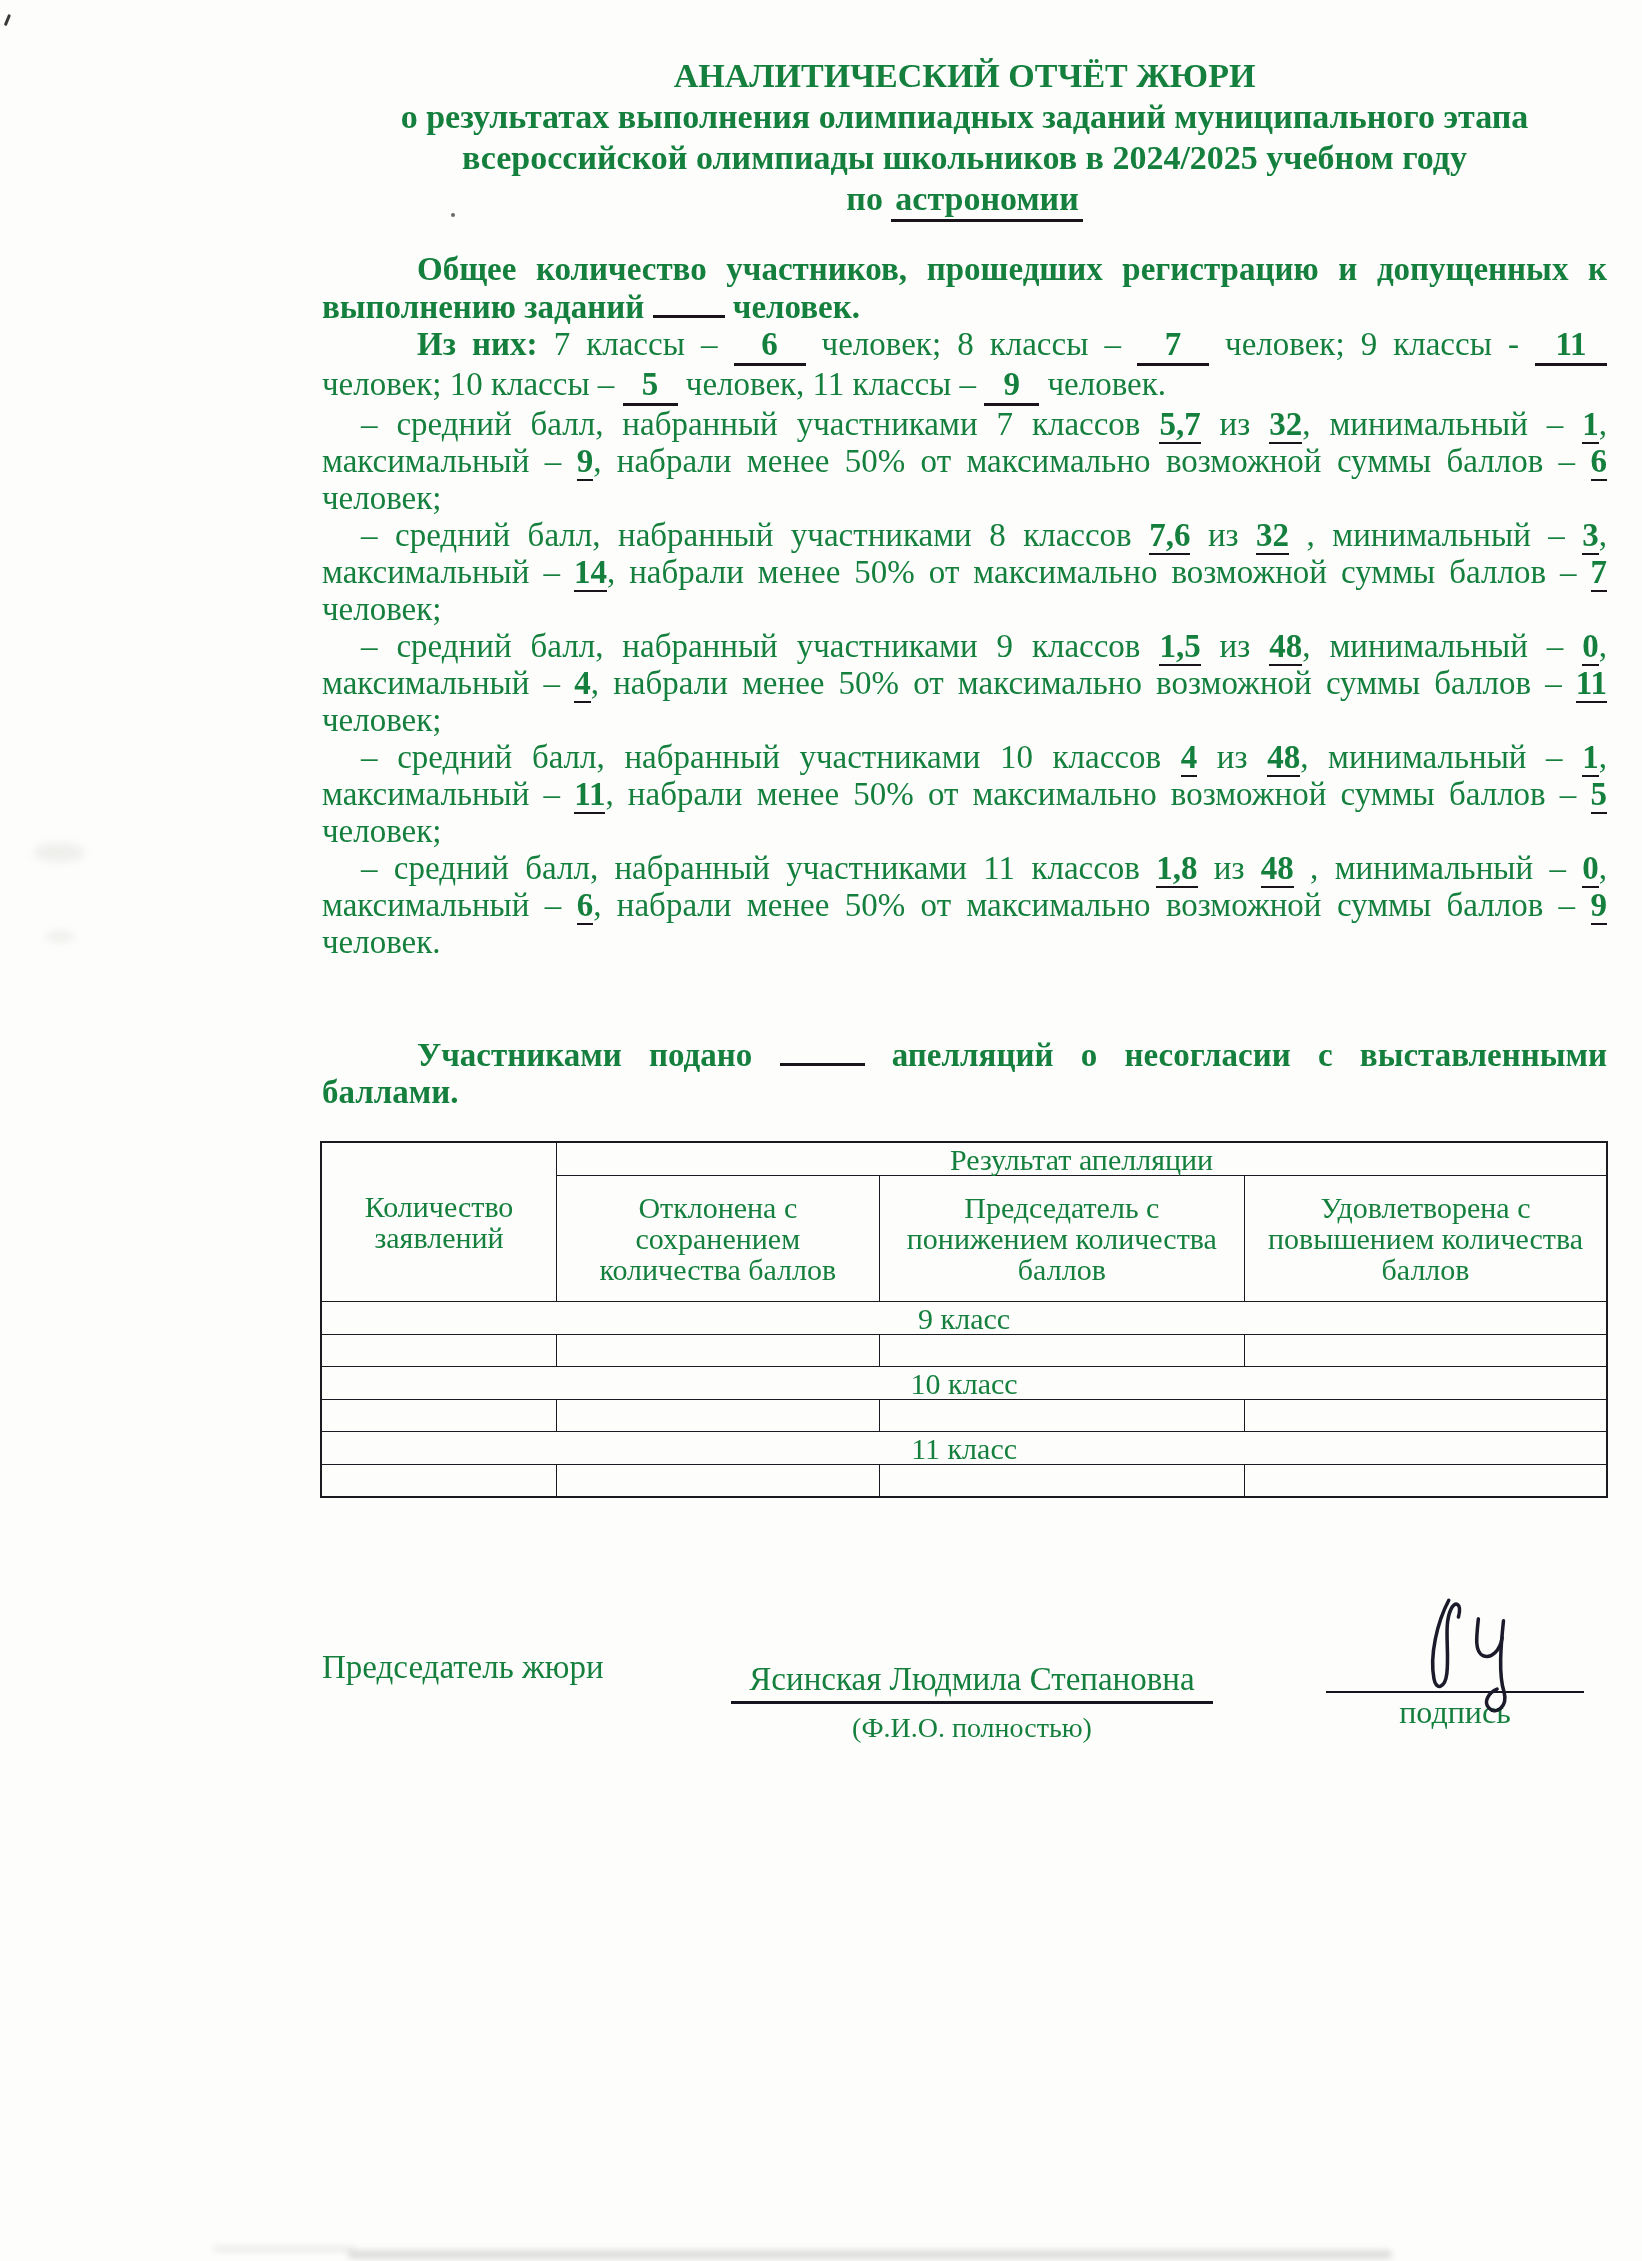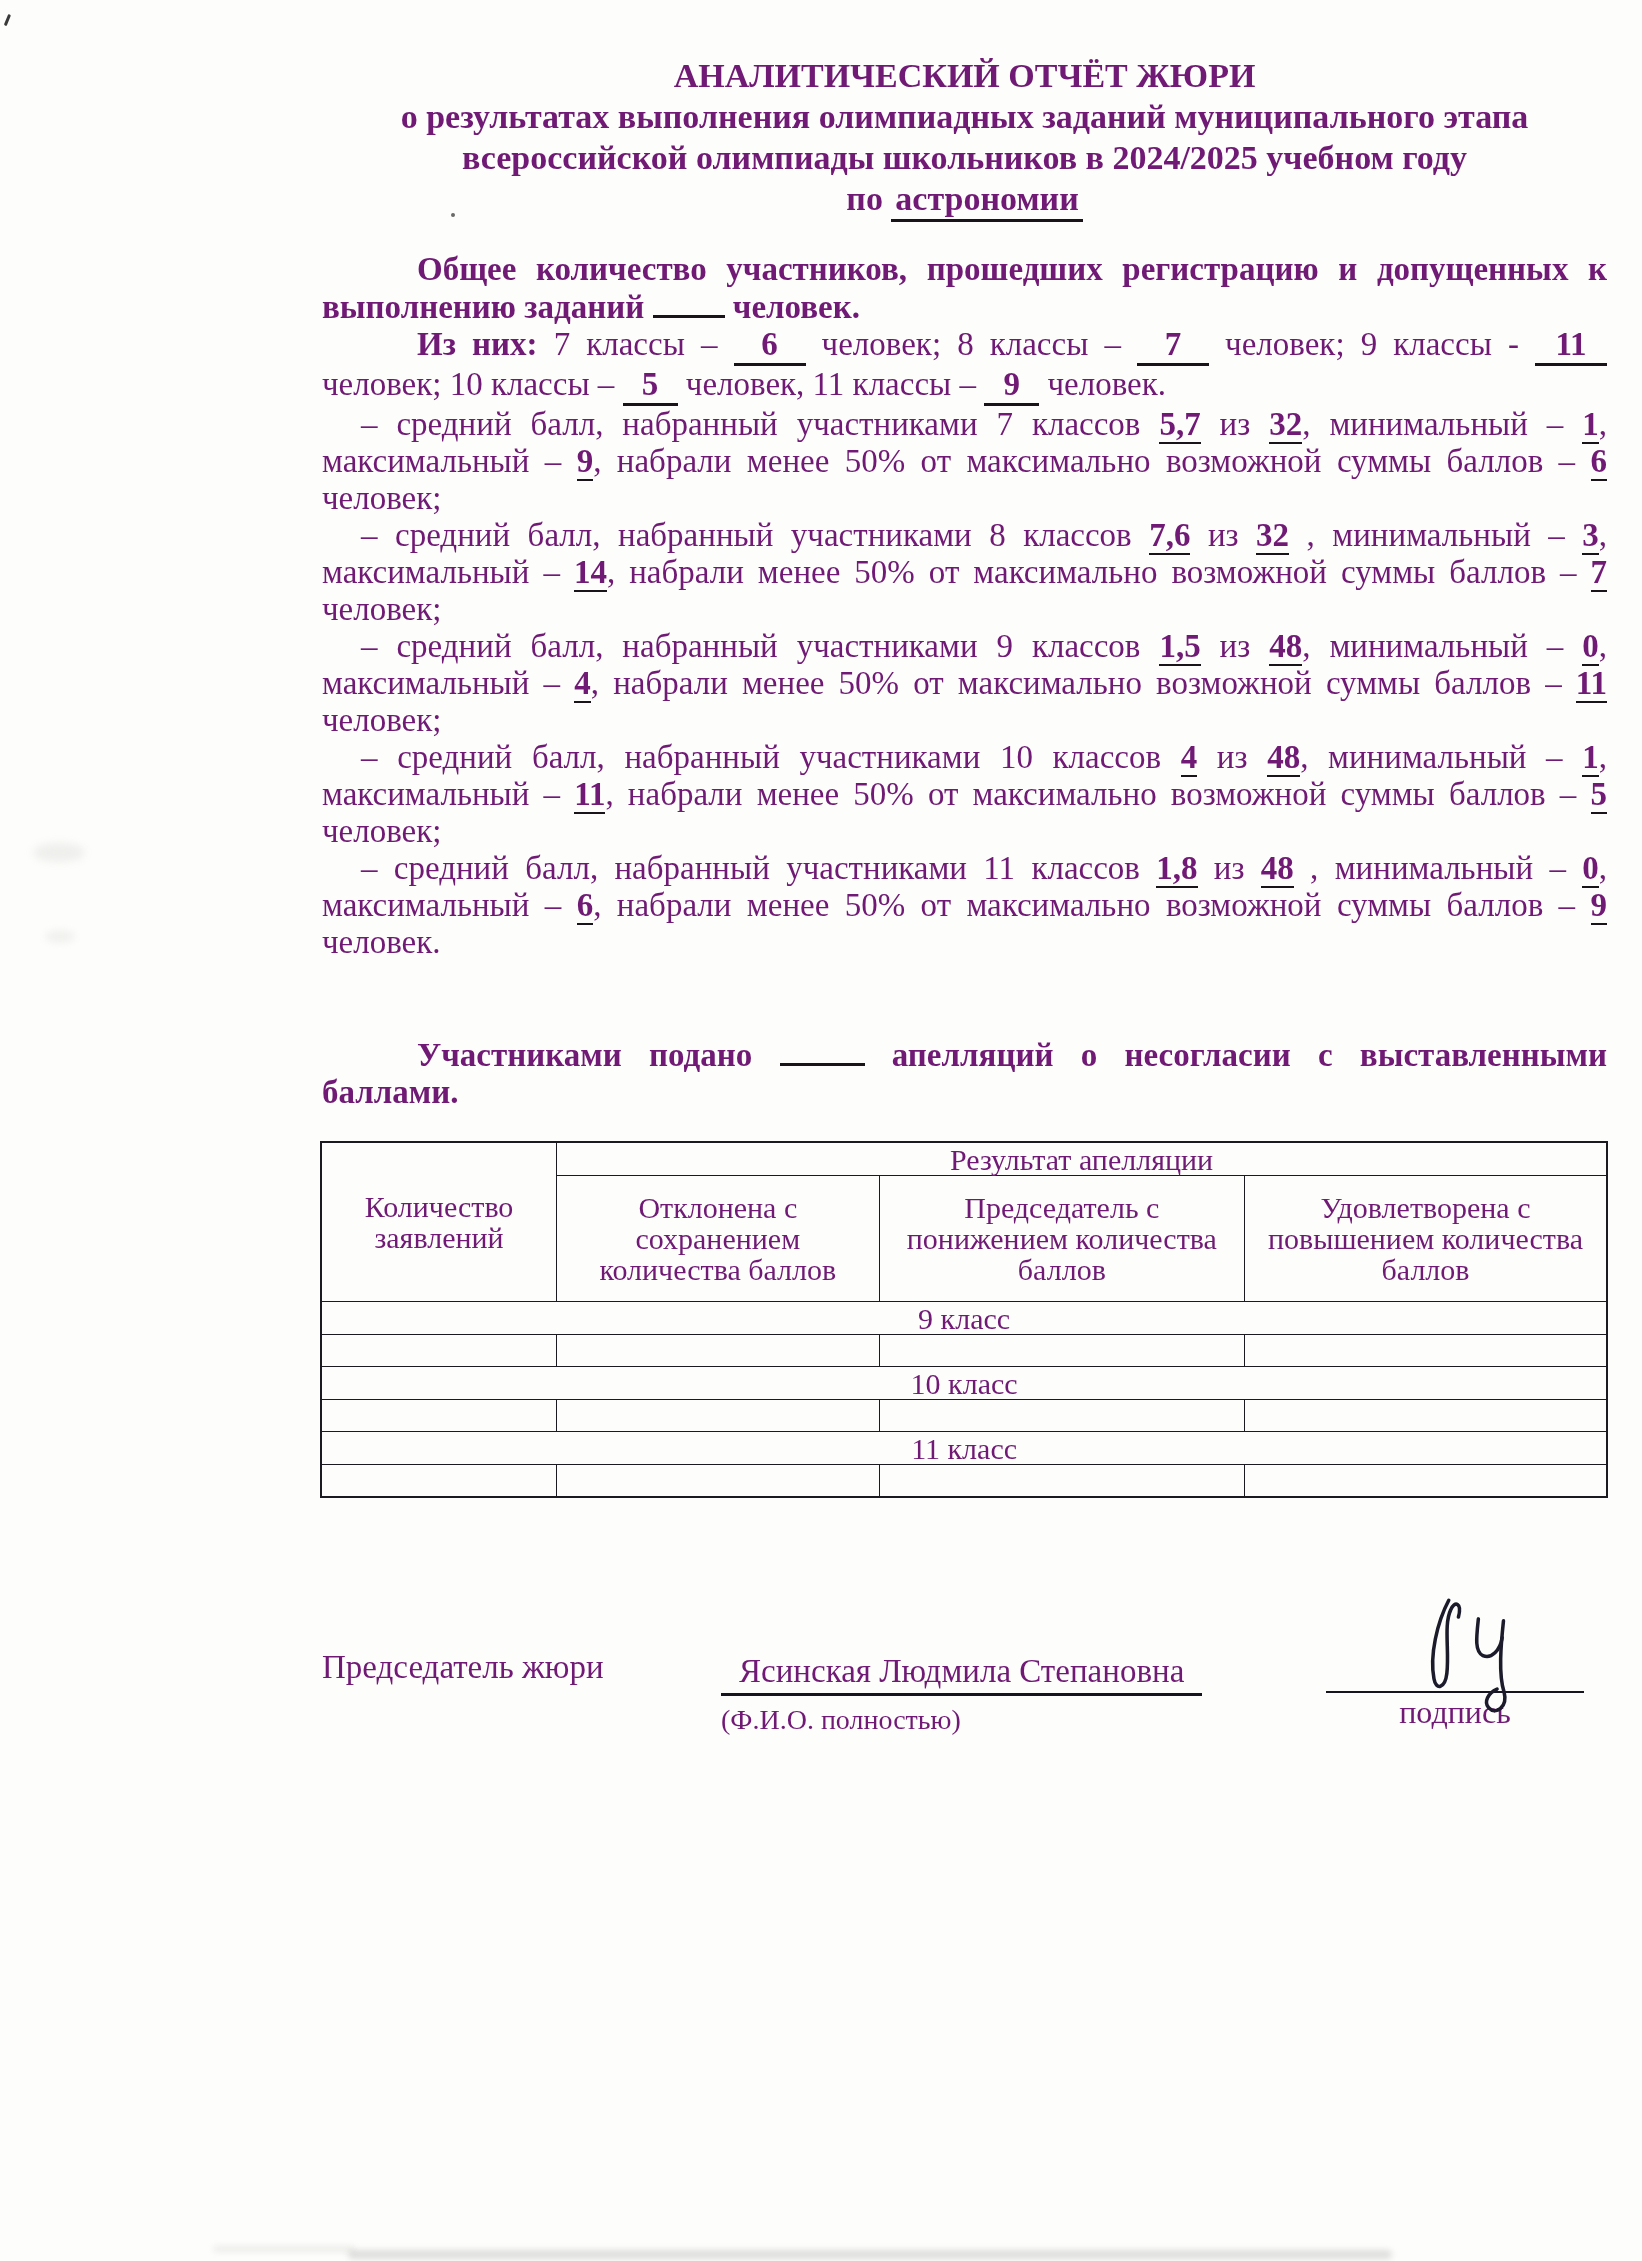--- a/index.html
+++ b/index.html
@@ -5,21 +5,21 @@
   html,body{margin:0;padding:0;}
   body{
     width:1643px;height:2261px;
     background:#ffffff;
     font-family:"Liberation Serif","DejaVu Serif",serif;
   }
   .sheet{
     position:relative;
     width:1643px;height:2261px;
     background:#fdfdfb;
-    color:#701a75;
+    color:#15803d;
     font-size:33px;
     overflow:hidden;
   }
   .content{
     position:absolute;
     left:322px;top:0;
     width:1285px;
   }
   
   .title-block{
@@ -97,21 +97,22 @@
     position:relative;
     margin-top:151px;
     height:213px;
   }
   .role{
     position:absolute;left:0;top:0;
     line-height:37px;
     white-space:nowrap;
   }
   .name-block{
-    position:absolute;left:399px;top:4px;width:502px;
+    position:absolute;left:399px;top:12px;width:502px;
+    text-align:center;
   }
   .name{
     display:inline-block;
     border-bottom:3.2px solid #16141f;
     padding:0 18px 5.2px 18px;
     line-height:33px;
     white-space:nowrap;
   }
   .name-caption{font-size:28px;margin-top:7.7px;line-height:31px;}
   .sig-block{

